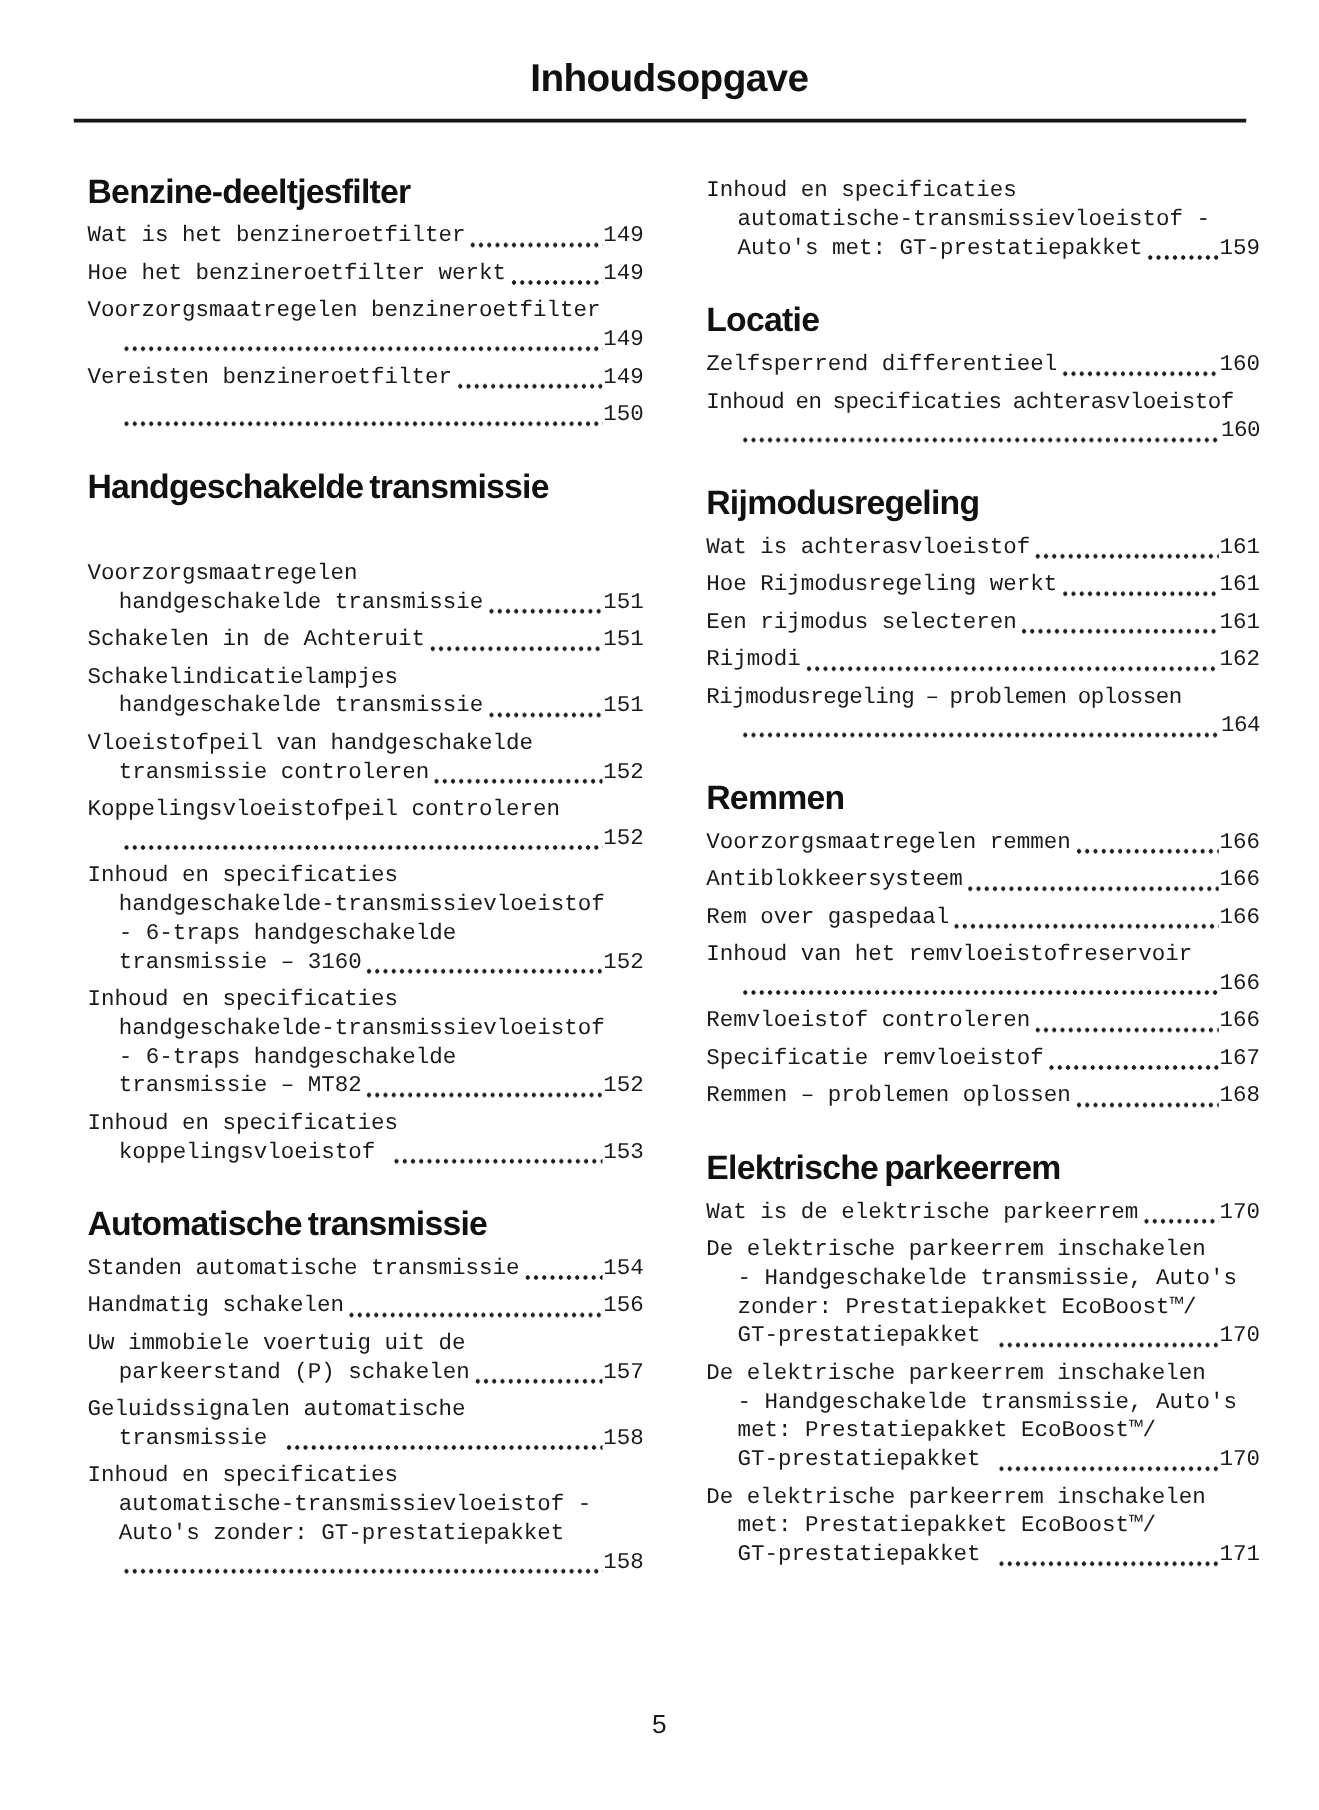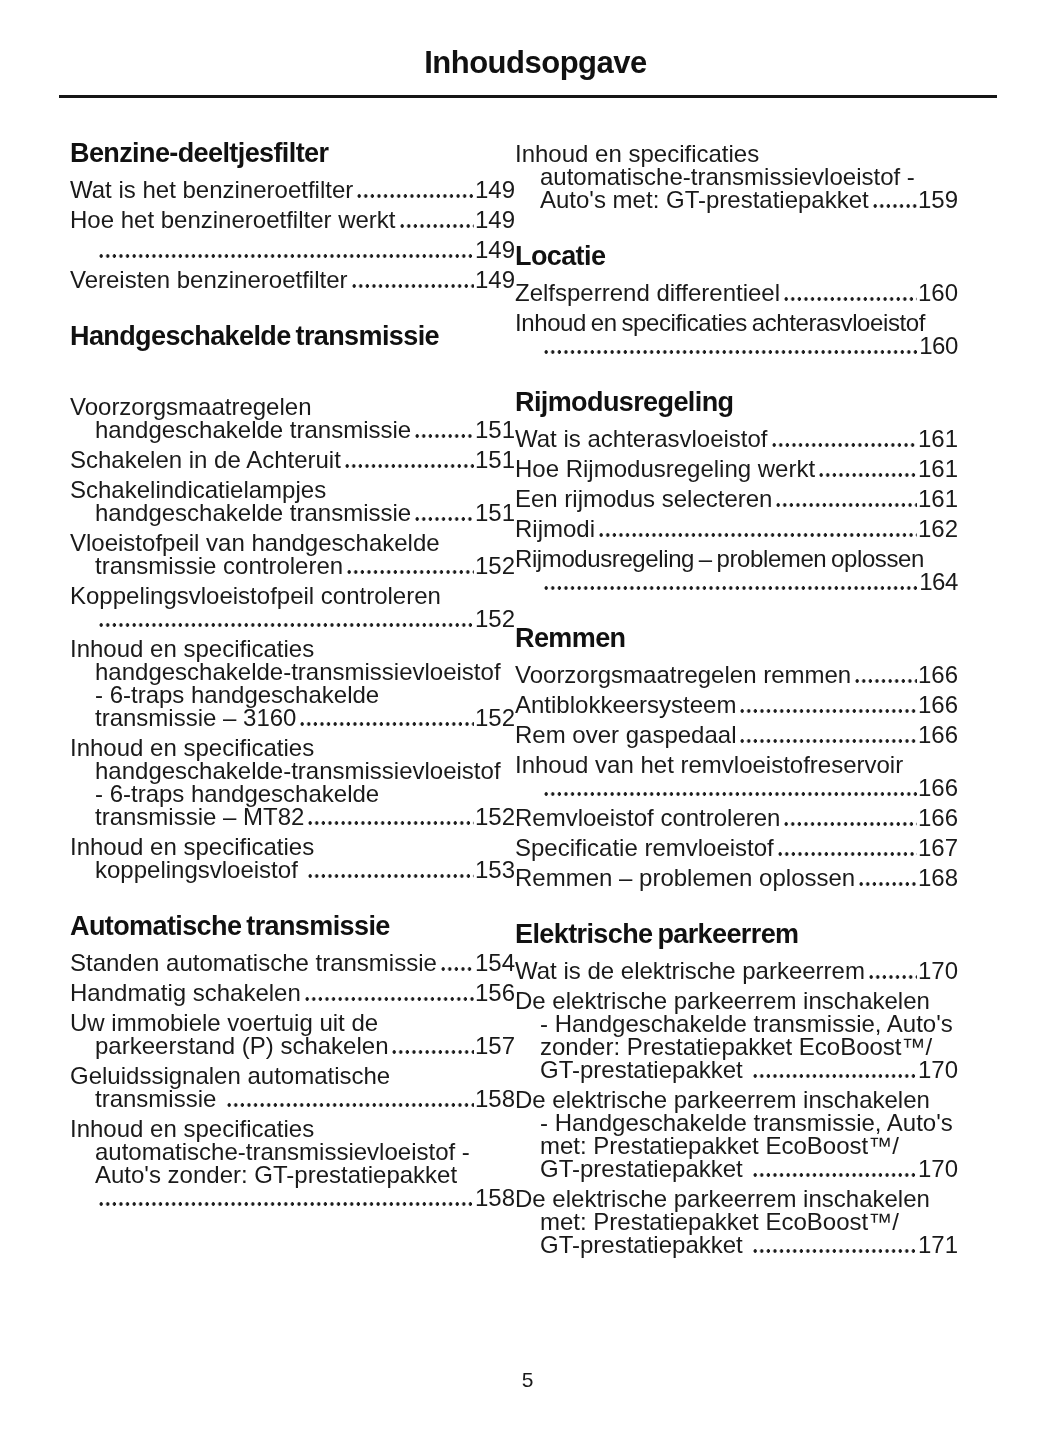--- a/index.html
+++ b/index.html
@@ -9,31 +9,31 @@
   }
   .doc-title{
     margin:46px 0 0 16px;text-align:center;
     font-size:31px;font-weight:800;letter-spacing:-0.5px;color:#111;
     line-height:34px;
   }
   .title-rule{
     width:938px;margin:15px auto 0 auto;border:0;border-top:3px solid #161616;height:0;
   }
   .toc-columns{
-    display:grid;grid-template-columns:445px 443px;
+    display:grid;grid-template-columns:445px 443px;column-gap:50px;
     margin:38px 0 0 70px;align-items:start;
   }
   .toc-section h2{
     font-size:27px;font-weight:800;letter-spacing:-0.6px;word-spacing:-2px;
     color:#111;margin:30px 0 10px 0;line-height:30px;
   }
   .toc-column > .toc-section:first-child h2{margin-top:2px;}
   .toc-section.gap-after-heading h2{margin-bottom:44px;}
   .toc-section.no-heading{padding-top:6px;}
-  .entry{margin-bottom:7px;font-size:24px;line-height:23px;}
+  .entry{margin-bottom:7px;font-size:18px;line-height:23px;font-family:Liberation Mono, monospace;}
   .entry .line{white-space:nowrap;}
   .entry .cont{padding-left:25px;}
   .entry.tight .line{letter-spacing:-0.4px;word-spacing:-1.5px;}
   .leader{display:flex;}
   .leader .txt{white-space:pre;}
   .leader .dots{
     flex:1 1 auto;min-width:12px;height:4px;align-self:flex-end;
     margin:0 1px 3px 4px;
     background-image:radial-gradient(circle at 2.2px 2px, #1c1c1c 1.55px, transparent 1.95px);
     background-size:6.6px 4px;background-repeat:repeat-x;background-position:left bottom;
@@ -62,34 +62,40 @@
           </div>
         </div>
         <div class="entry">
           <div class="line leader">
             <span class="txt">Hoe het benzineroetfilter werkt</span>
             <span class="dots"></span>
             <span class="pg">149</span>
           </div>
         </div>
         <div class="entry">
+          <div class="line">Voorzorgsmaatregelen benzineroetfilter</div>
           <div class="line leader cont">
             <span class="txt"></span>
             <span class="dots"></span>
             <span class="pg">149</span>
           </div>
         </div>
         <div class="entry">
           <div class="line leader">
             <span class="txt">Vereisten benzineroetfilter</span>
             <span class="dots"></span>
             <span class="pg">149</span>
           </div>
         </div>
         <div class="entry">
+          <div class="line leader cont">
+            <span class="txt"></span>
+            <span class="dots"></span>
+            <span class="pg">150</span>
+          </div>
         </div>
       </div>
       <div class="toc-section gap-after-heading">
         <h2>Handgeschakelde transmissie</h2>
         <div class="entry">
           <div class="line">Voorzorgsmaatregelen</div>
           <div class="line leader cont">
             <span class="txt">handgeschakelde transmissie</span>
             <span class="dots"></span>
             <span class="pg">151</span>

